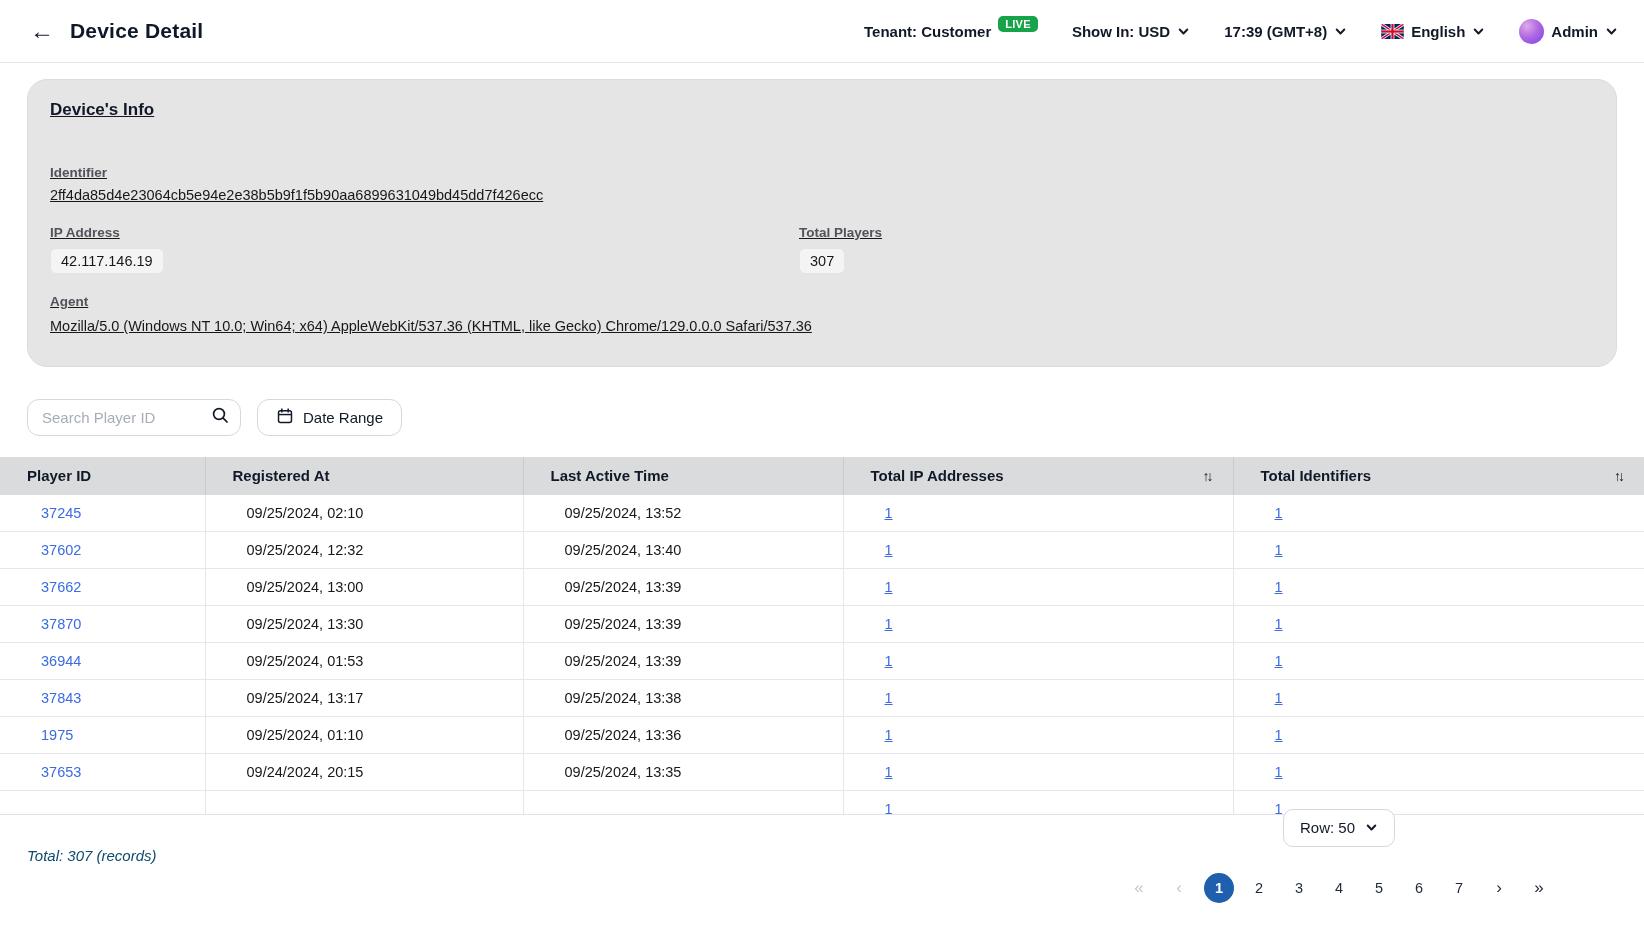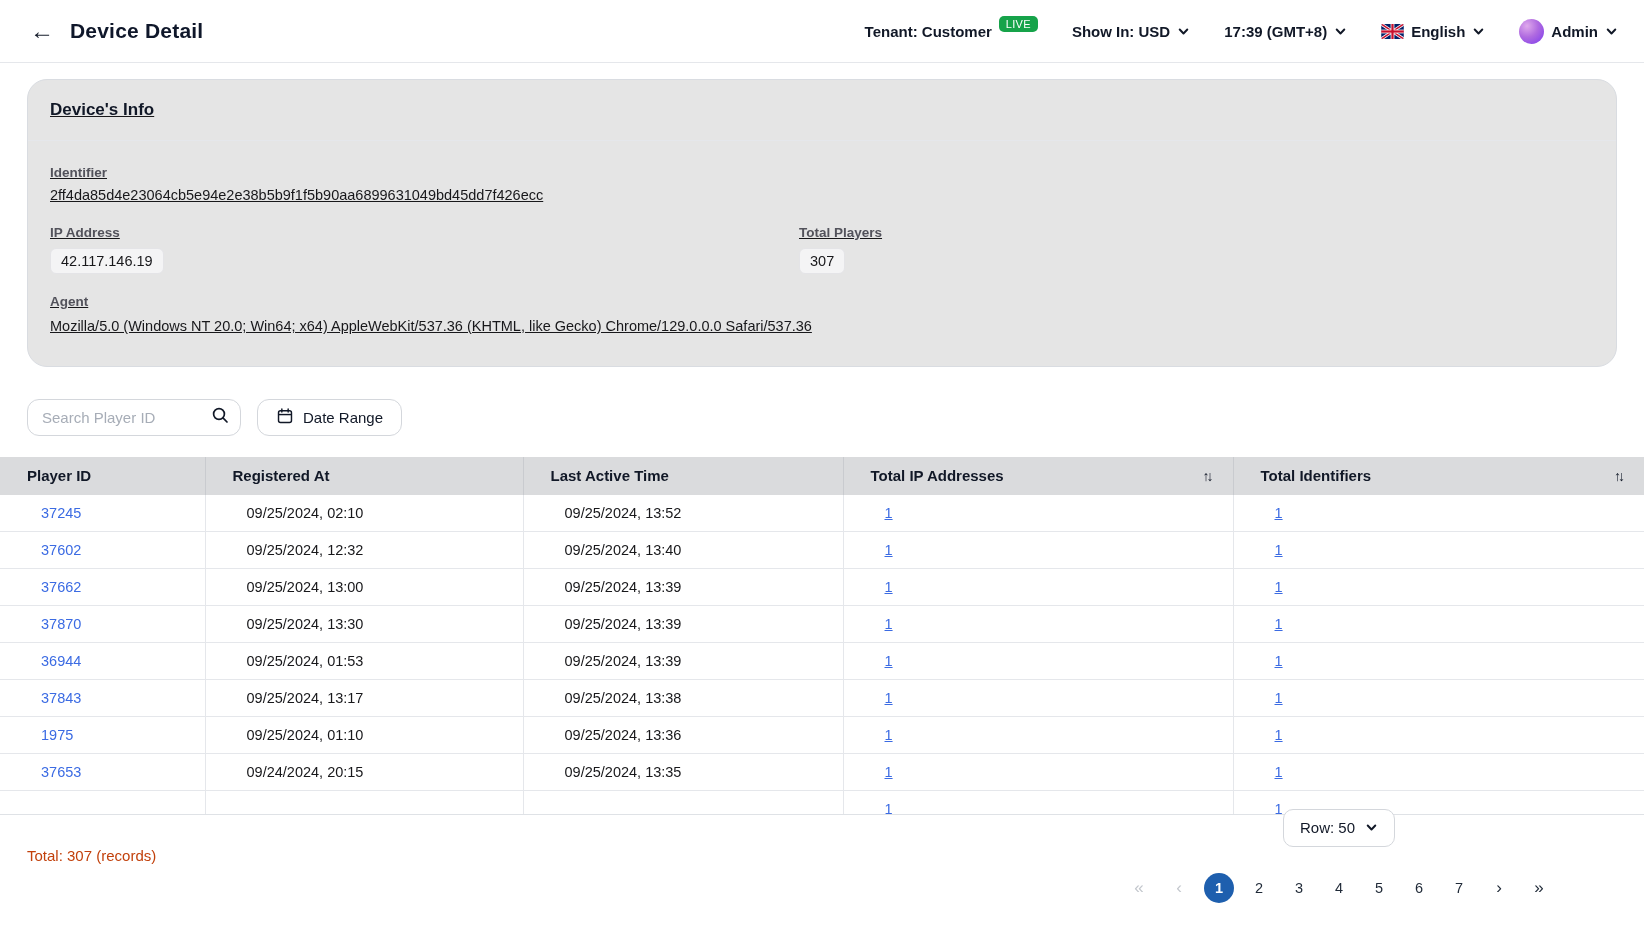--- a/index.html
+++ b/index.html
@@ -6,21 +6,21 @@
   html,body { background:#f4f5f7; }
   body { font-family:"Liberation Sans", sans-serif; color:#18181b; }
   .screen { width:1644px; height:925px; background:#fff; position:relative; overflow:hidden; }
 
   
   .topbar { height:63px; display:flex; align-items:center; padding:0 26px; border-bottom:1px solid #e5e7eb; background:#fff; }
   .back-btn { font-size:24px; line-height:1; cursor:pointer; color:#111827; background:none; border:none; padding:0 4px; }
   .page-title { font-size:21px; font-weight:700; color:#0f172a; margin-left:12px; letter-spacing:.2px; }
   .topbar-right { margin-left:auto; display:flex; align-items:center; gap:34px; }
   .top-item { display:flex; align-items:center; gap:7px; font-size:15px; font-weight:600; color:#111827; cursor:pointer; white-space:nowrap; }
-  .live-badge { background:var(--live-badge-bg,#16a34a); color:#fff; font-size:11px; font-weight:400; padding:2px 7px; border-radius:5px; transform:translateY(-7px); letter-spacing:.3px; }
+  .live-badge { background:var(--live-badge-bg,#16a34a); color:#fff; font-size:11px; font-weight:700; padding:2px 7px; border-radius:5px; transform:translateY(-7px); letter-spacing:.3px; }
   .chev svg { display:block; }
   .flag { width:23px; height:15px; border-radius:2px; overflow:hidden; display:inline-block; }
   .avatar { width:25px; height:25px; border-radius:50%; background:radial-gradient(circle at 32% 28%, #dfa9ec 0%, #b06be0 45%, #7c3aed 100%); }
 
   
   .card { margin:16px 27px 0 27px; border:1px solid #d9dce1; border-radius:20px; background:#e5e5e5;text-decoration:underline; }
   .card-header { padding:20px 22px; border-bottom:1px solid #e5e7eb; }
   .card-title { font-size:17px; font-weight:700; color:#111827; }
   .card-body { padding:24px 22px 28px 22px; }
   .field-label { font-size:13.5px; font-weight:700; color:#52525b; margin-bottom:7px; }
@@ -46,21 +46,21 @@
   thead th:last-child { border-right:none; }
   thead th .th-inner { display:flex; align-items:center; justify-content:space-between; }
   .sort-icon { font-size:14px; letter-spacing:-3px; color:#111827; cursor:pointer; padding-right:6px; }
   tbody td { height:37px; font-size:14.5px; color:#18181b; padding:0 16px 0 41px; border-bottom:1px solid #e5e7eb; border-right:1px solid #e5e7eb; background:#fff; }
   tbody td:last-child { border-right:none; }
   a.id-link { color:var(--link-blue,#3b6be3); text-decoration:none; cursor:pointer; }
   a.count-link { color:var(--link-blue,#3b6be3); text-decoration:underline; cursor:pointer; }
 
   
   .footer { height:82px; display:flex; align-items:center; padding:0 90px 0 27px; background:#fff; }
-  .total-text { font-size:15px; color:#c2410c; }
+  .total-text { font-size:15px; font-style:italic; color:#0c4a6e; }
   .footer-right { margin-left:auto; display:flex; align-items:center; gap:26px;flex-direction:column; }
   .rows-btn { display:flex; align-items:center; gap:10px; height:38px; padding:0 16px; border:1px solid #d4d7dc; border-radius:10px; background:#fff; font-size:15px; color:#111827; font-family:inherit; cursor:pointer; }
   .pagination { display:flex; align-items:center; gap:10px; }
   .pg { min-width:30px; height:30px; display:flex; align-items:center; justify-content:center; background:none; border:none; font-family:inherit; font-size:14.5px; color:#1f2937; cursor:pointer; border-radius:50%; }
   .pg.nav { font-size:17px; }
   .pg.disabled { color:#c3c7cd; cursor:default; }
   .pg.active { background:var(--active-page-bg,#1e5fae); color:#fff; font-weight:600; }
 </style>
 </head>
 <body>
@@ -136,21 +136,21 @@
           <div class="field-label">IP Address</div>
           <span class="chip">42.117.146.19</span>
         </div>
         <div>
           <div class="field-label">Total Players</div>
           <span class="chip">307</span>
         </div>
       </div>
       <div>
         <div class="field-label">Agent</div>
-        <div class="field-value agent-value">Mozilla/5.0 (Windows NT 20.0; Win64; x64) AppleWebKit/537.36 (KHTML, like Gecko) Chrome/129.0.0.0 Safari/537.36</div>
+        <div class="field-value agent-value">Mozilla/5.0 (Windows NT 10.0; Win64; x64) AppleWebKit/537.36 (KHTML, like Gecko) Chrome/129.0.0.0 Safari/537.36</div>
       </div>
     </div>
   </div>
 
   <div class="toolbar">
     <div class="search-box">
       <input type="text" placeholder="Search Player ID" style="">
       <span class="search-icon">
         <svg width="18" height="18" viewBox="0 0 18 18">
             <circle cx="8" cy="8" r="5.4" fill="none" stroke="#111827" stroke-width="1.7"></circle>

